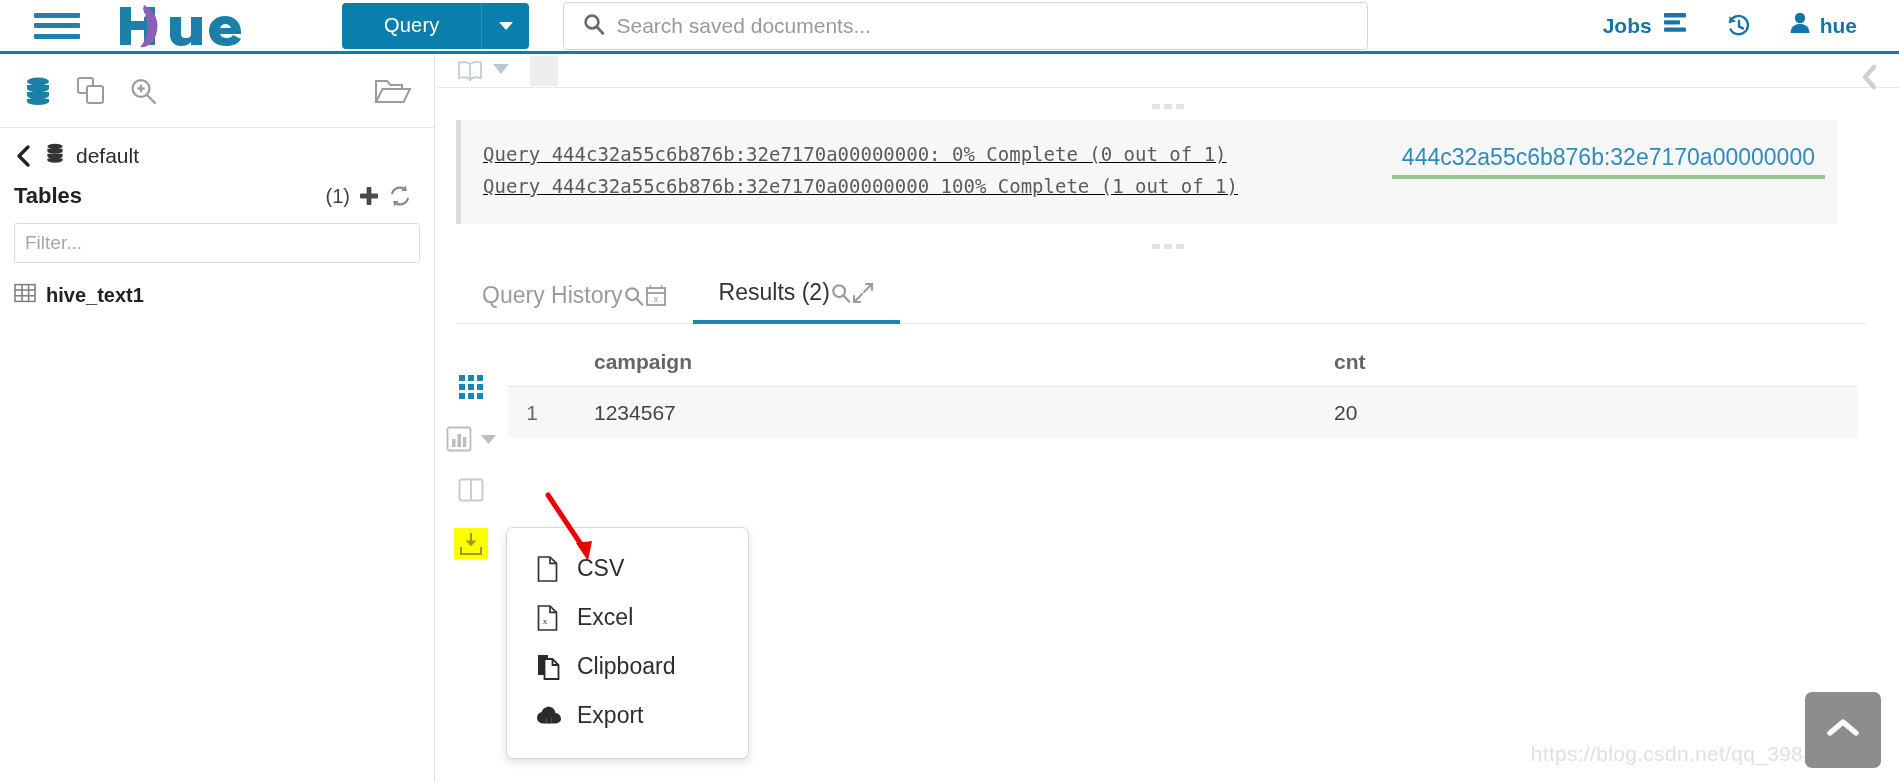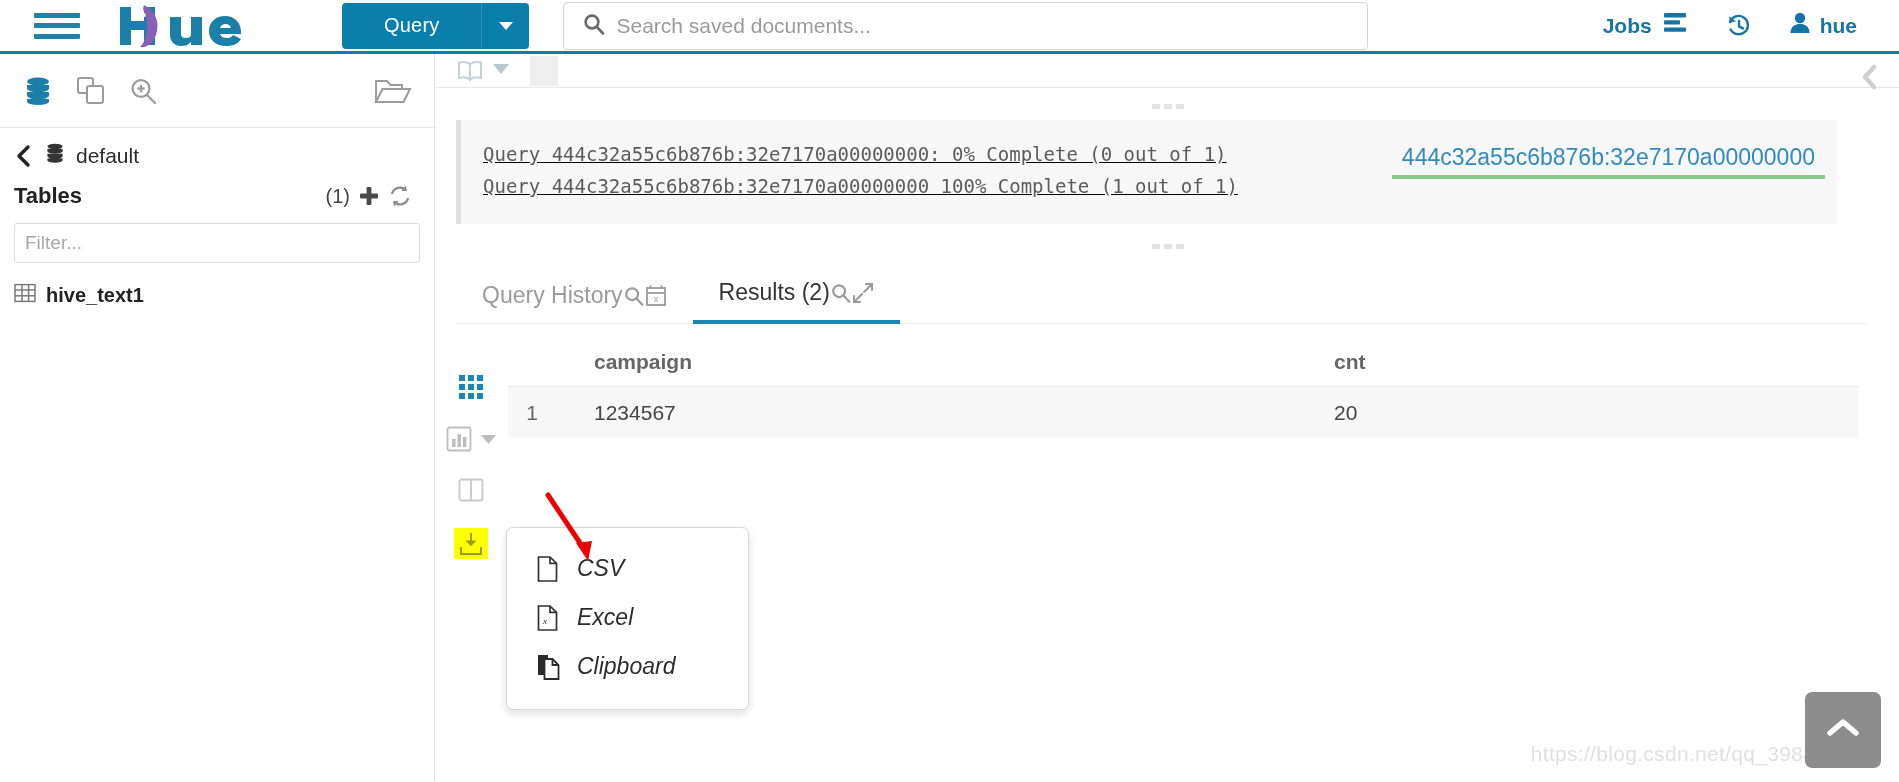--- a/index.html
+++ b/index.html
@@ -210,21 +210,20 @@
     position: absolute; left: 506px; top: 527px;
     width: 243px; background: #fff;
     border: 1px solid #d8d8d8; border-radius: 7px;
     box-shadow: 0 4px 10px rgba(0,0,0,.12);
     padding: 16px 0 18px 0;
   }
   .menu-item {
     display: flex; align-items: center; gap: 16px;
     padding: 11px 0 11px 30px; font-size: 23px; color: #2d2d2d;
     cursor: pointer;
-    font-style: italic;
   }
   .menu-ic { display: flex; align-items: center; width: 24px; }
 
   
   #red-arrow { position: absolute; left: 500px; top: 487px; pointer-events: none; }
 
   
   #watermark {
     position: absolute; right: 36px; bottom: 16px;
     font-size: 21px; color: #e0e0e0; letter-spacing: .3px;
@@ -575,20 +574,31 @@
     <span class="menu-ic">
       <svg width="23" height="26" viewBox="0 0 23 26" fill="none">
         <path d="M1 1 L11 1 L11 21 L1 21 Z" fill="#2b2b2b"></path>
         <path d="M7.5 5 L15.5 5 L21.5 11 L21.5 25 L7.5 25 Z" fill="#ffffff" stroke="#2b2b2b" stroke-width="1.8"></path>
         <polyline points="15.5,5 15.5,11 21.5,11" stroke="#2b2b2b" stroke-width="1.8" fill="none"></polyline>
       </svg>
     </span>
     <span>Clipboard</span>
   </div>
 
+  <div class="menu-item">
+    <span class="menu-ic">
+      <svg width="26" height="20" viewBox="0 0 26 20" fill="#2b2b2b">
+        <path d="M6.5 18 C2.9 18 0 15.2 0 11.8 C0 8.8 2.2 6.3 5.1 5.8 C5.9 2.5 8.9 0 12.5 0 C16.4 0 19.6 2.9 20 6.7 C23.4 7 26 9.8 26 13.1 C26 16.2 23.4 18 20.3 18 Z"></path>
+        <rect x="10.6" y="9" width="4.8" height="9" fill="#ffffff"></rect>
+        <polygon points="13,5.6 18.2,11.4 7.8,11.4" fill="#2b2b2b"></polygon>
+        <rect x="10.6" y="10.6" width="4.8" height="7.4" fill="#2b2b2b"></rect>
+      </svg>
+    </span>
+    <span>Export</span>
+  </div>
 </div>
 
 <svg id="red-arrow" width="110" height="90" viewBox="0 0 110 90">
   <line x1="48" y1="8" x2="84" y2="62" stroke="#ee0000" stroke-width="5" stroke-linecap="round"></line>
   <polygon points="88,74 76,56 92,54" fill="#ee0000"></polygon>
 </svg>
 
 <div id="watermark">https://blog.csdn.net/qq_39841823</div>
 
 <div id="scroll-top">

